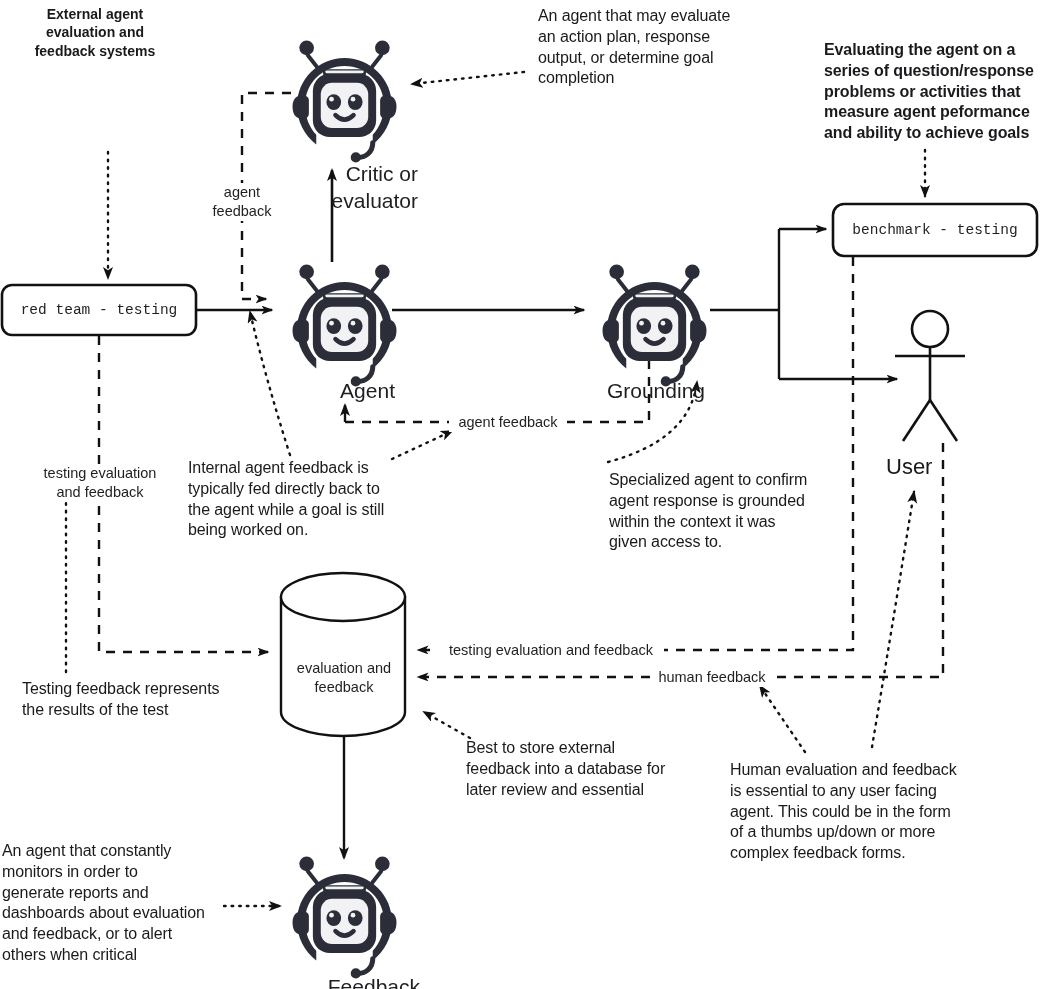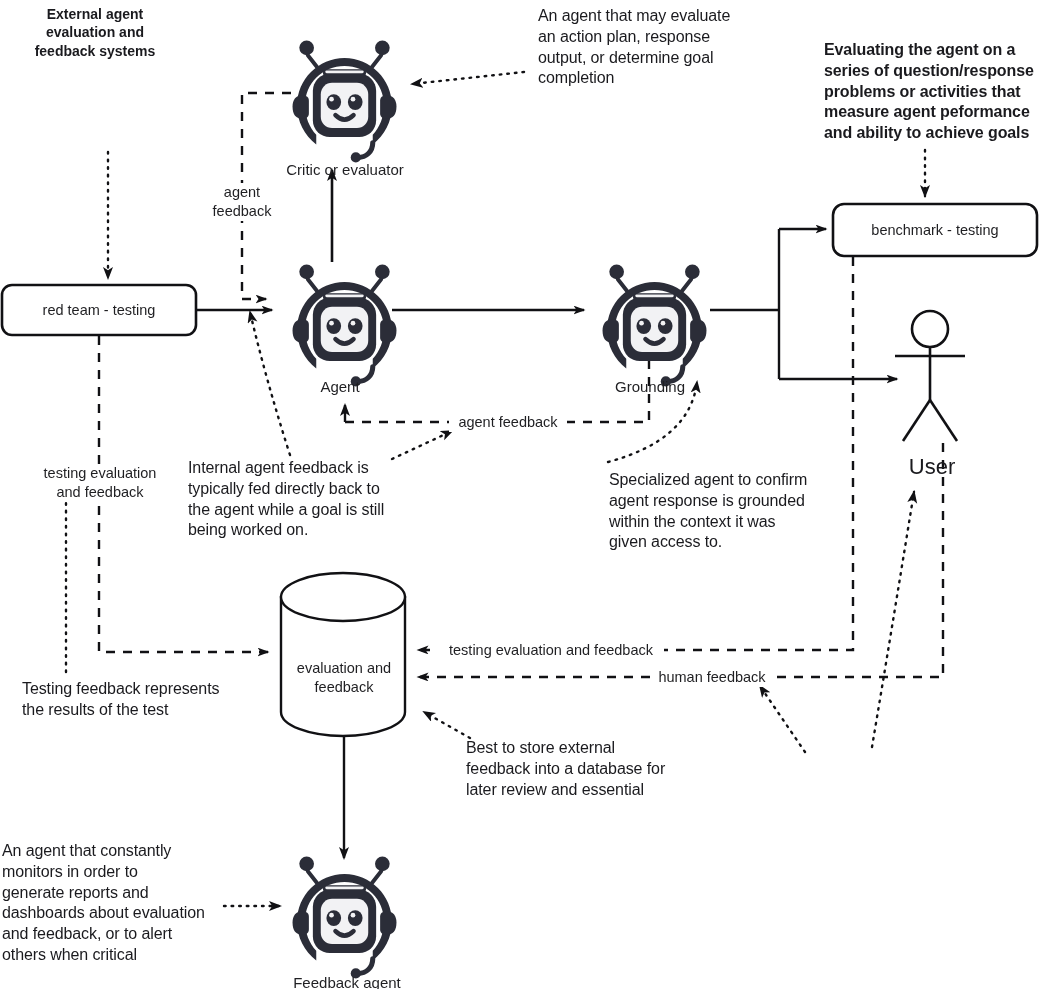--- a/index.html
+++ b/index.html
@@ -3,26 +3,26 @@
 <meta charset="utf-8">
 <style>
   html,body{margin:0;padding:0;background:#ffffff;}
   body{width:1042px;height:989px;position:relative;overflow:hidden;
        font-family:"Liberation Sans", sans-serif; color:#1b1b1f;}
   #stage{position:relative;width:1042px;height:989px;}
   svg.layer{position:absolute;left:0;top:0;width:1042px;height:989px;}
   .txt{position:absolute;white-space:pre-line;line-height:1.30;color:#1a1a1e;}
   .annot{font-size:16px;letter-spacing:-0.1px;}
   .title{font-size:14px;font-weight:bold;text-align:center;line-height:1.32;}
-  .iconlabel{font-size:15px;text-align:center;color:#1f1f22;}
+  .iconlabel{font-size:21px;text-align:right;color:#1f1f22;}
   .edgelabel{font-size:14.5px;text-align:center;color:#1f1f22;background:#fff;}
   .nodelabel{font-size:14.5px;text-align:center;color:#1f1f22;}
   .boxlabel{position:absolute;display:flex;align-items:center;justify-content:center;
-            text-align:center;font-size:14.5px;color:#1f1f22;}
-  .userlabel{font-size:22px;text-align:center;color:#1a1a1e;}
+            text-align:center;font-size:14.5px;color:#1f1f22;font-family:Liberation Mono, monospace;}
+  .userlabel{font-size:22px;color:#1a1a1e;}
 </style>
 </head>
 <body>
 
 <div id="stage">
 
   <svg class="layer" viewBox="0 0 1042 989">
     <defs>
       <marker id="ar" markerWidth="11" markerHeight="11" refX="9.6" refY="4" orient="auto" markerUnits="strokeWidth">
         <path d="M0,0.2 L10,4 L0,7.8 L2.4,4 Z" fill="#111114"></path>
@@ -219,20 +219,25 @@
 within the context it was
 given access to.</div>
 
   <div class="txt annot" style="left:22px;top:679px;width:230px;">Testing feedback represents
 the results of the test</div>
 
   <div class="txt annot" style="left:466px;top:738px;width:230px;">Best to store external
 feedback into a database for
 later review and essential</div>
 
+  <div class="txt annot" style="left:730px;top:760px;width:250px;">Human evaluation and feedback
+is essential to any user facing
+agent. This could be in the form
+of a thumbs up/down or more
+complex feedback forms.</div>
 
   <div class="txt annot" style="left:2px;top:841px;width:225px;">An agent that constantly
 monitors in order to
 generate reports and
 dashboards about evaluation
 and feedback, or to alert
 others when critical</div>
 
   <div class="txt iconlabel" style="left:272px;top:160px;width:146px;">Critic or evaluator</div>
 

